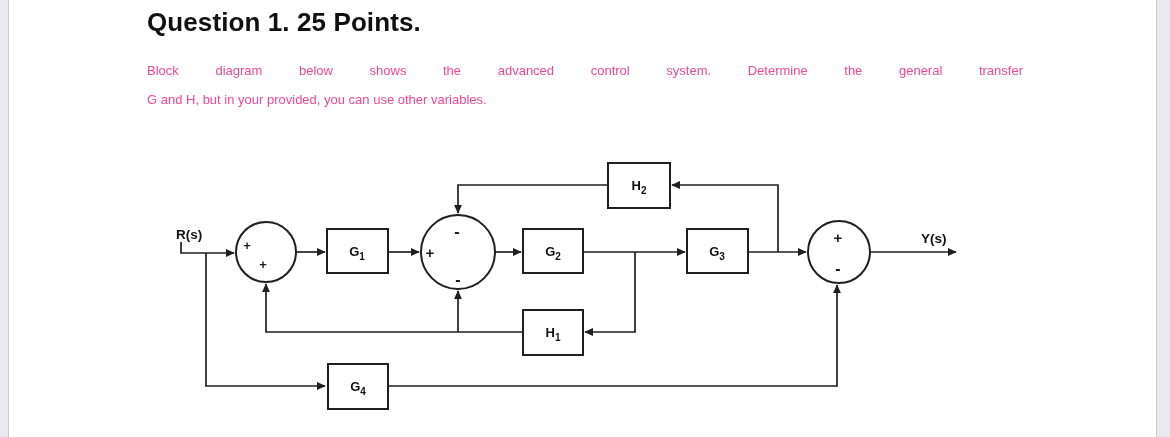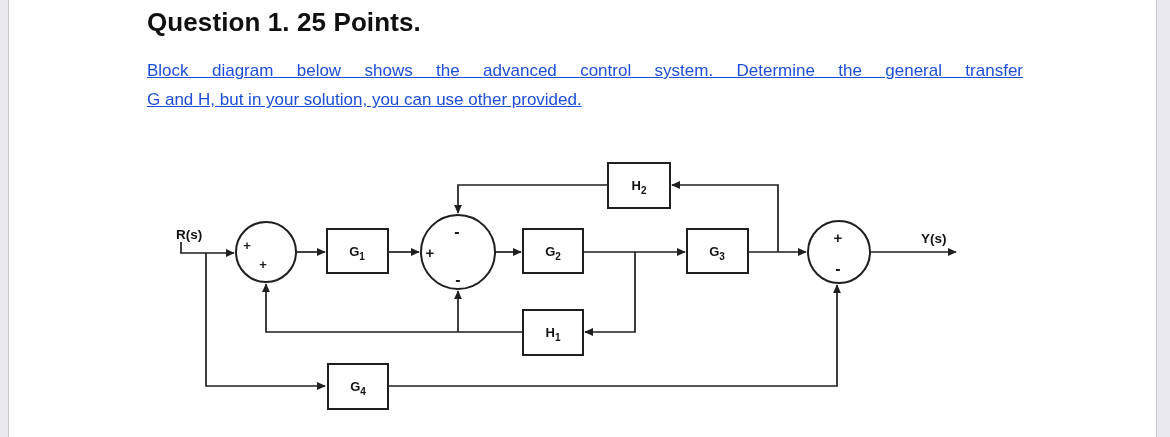--- a/index.html
+++ b/index.html
@@ -10,21 +10,21 @@
   }
   .edge-strip{position:absolute;top:0;bottom:0;background:#eaeaee;}
   .edge-strip.left{left:0;width:8px;border-right:1px solid #c9c9cf;}
   .edge-strip.right{right:0;width:13px;border-left:1px solid #c9c9cf;}
   .q-title{
     position:absolute;left:147px;top:7px;width:900px;
     font-size:26px;font-weight:bold;color:#101010;letter-spacing:.1px;
   }
   .q-body{
     position:absolute;left:147px;top:56px;width:876px;
-    font-size:17px;color:#1d4ed8;line-height:29.2px;text-decoration:underline;
+    font-size:13px;color:#ec4899;line-height:29.2px;
   }
   .q-line{white-space:normal;}
   .q-line.just{text-align:justify;text-align-last:justify;}
   svg.diagram{position:absolute;left:0;top:0;width:1170px;height:437px;}
   .wire{fill:none;stroke:#1f1f1f;stroke-width:1.7;}
   .node{fill:#ffffff;stroke:#1f1f1f;stroke-width:2;}
   .blk{fill:#ffffff;stroke:#1f1f1f;stroke-width:2;}
   .blk-label{font-family:"Liberation Sans",sans-serif;font-size:13px;font-weight:bold;fill:#111;}
   .io-label{font-family:"Liberation Sans",sans-serif;font-size:13.5px;font-weight:bold;fill:#111;}
   .sign{font-family:"Liberation Sans",sans-serif;font-weight:bold;fill:#1a1a1a;}
@@ -32,21 +32,21 @@
 </head>
 <body>
 
 <div class="edge-strip left"></div>
 <div class="edge-strip right"></div>
 
 <div class="q-title">Question 1. 25 Points.</div>
 
 <div class="q-body">
   <div class="q-line just">Block diagram below shows the advanced control system. Determine the general transfer</div>
-  <div class="q-line">G and H, but in your solution, you can use other provided.</div>
+  <div class="q-line">G and H, but in your provided, you can use other variables.</div>
 </div>
 
 <svg class="diagram" viewBox="0 0 1170 437">
   <defs>
     <marker id="arr" markerWidth="10" markerHeight="9" refX="8.2" refY="4" orient="auto" markerUnits="userSpaceOnUse">
       <path d="M0,0 L9,4 L0,8 z" fill="#1f1f1f"></path>
     </marker>
   </defs>
 
   <path class="wire" marker-end="url(#arr)" d="M181,242 L181,253 L234,253"></path>

